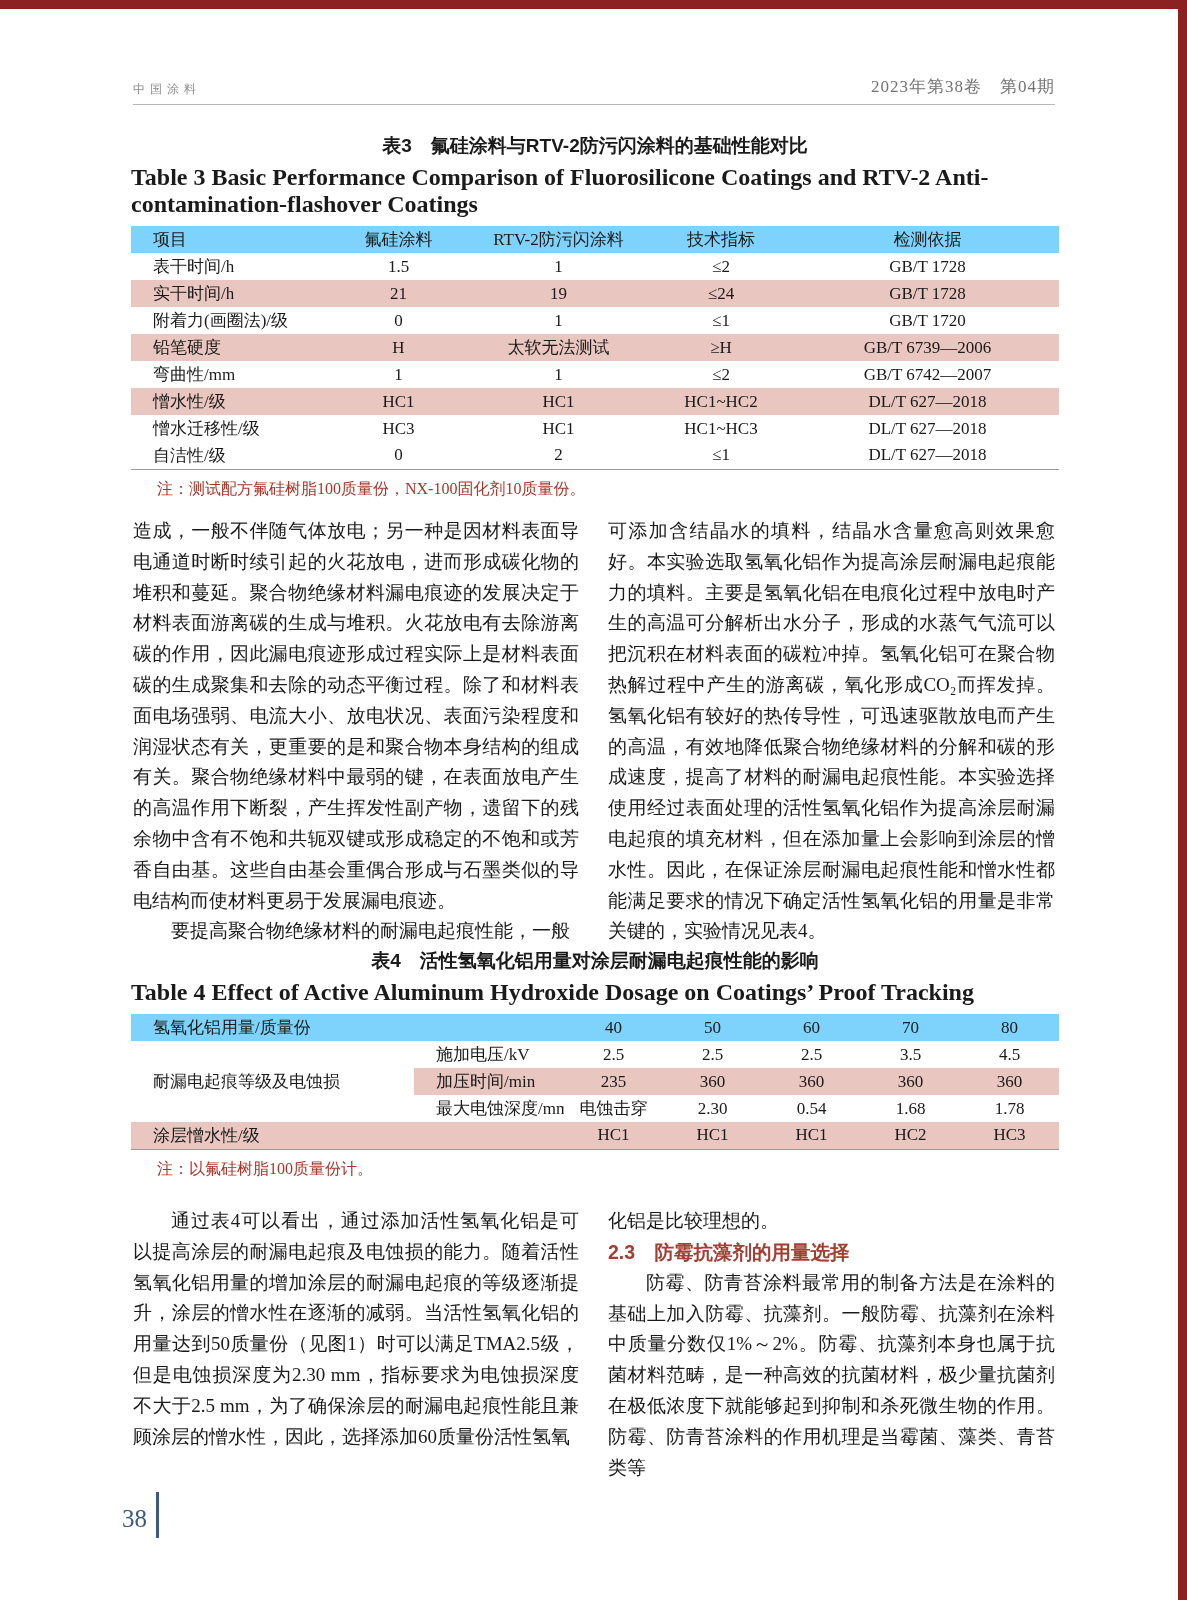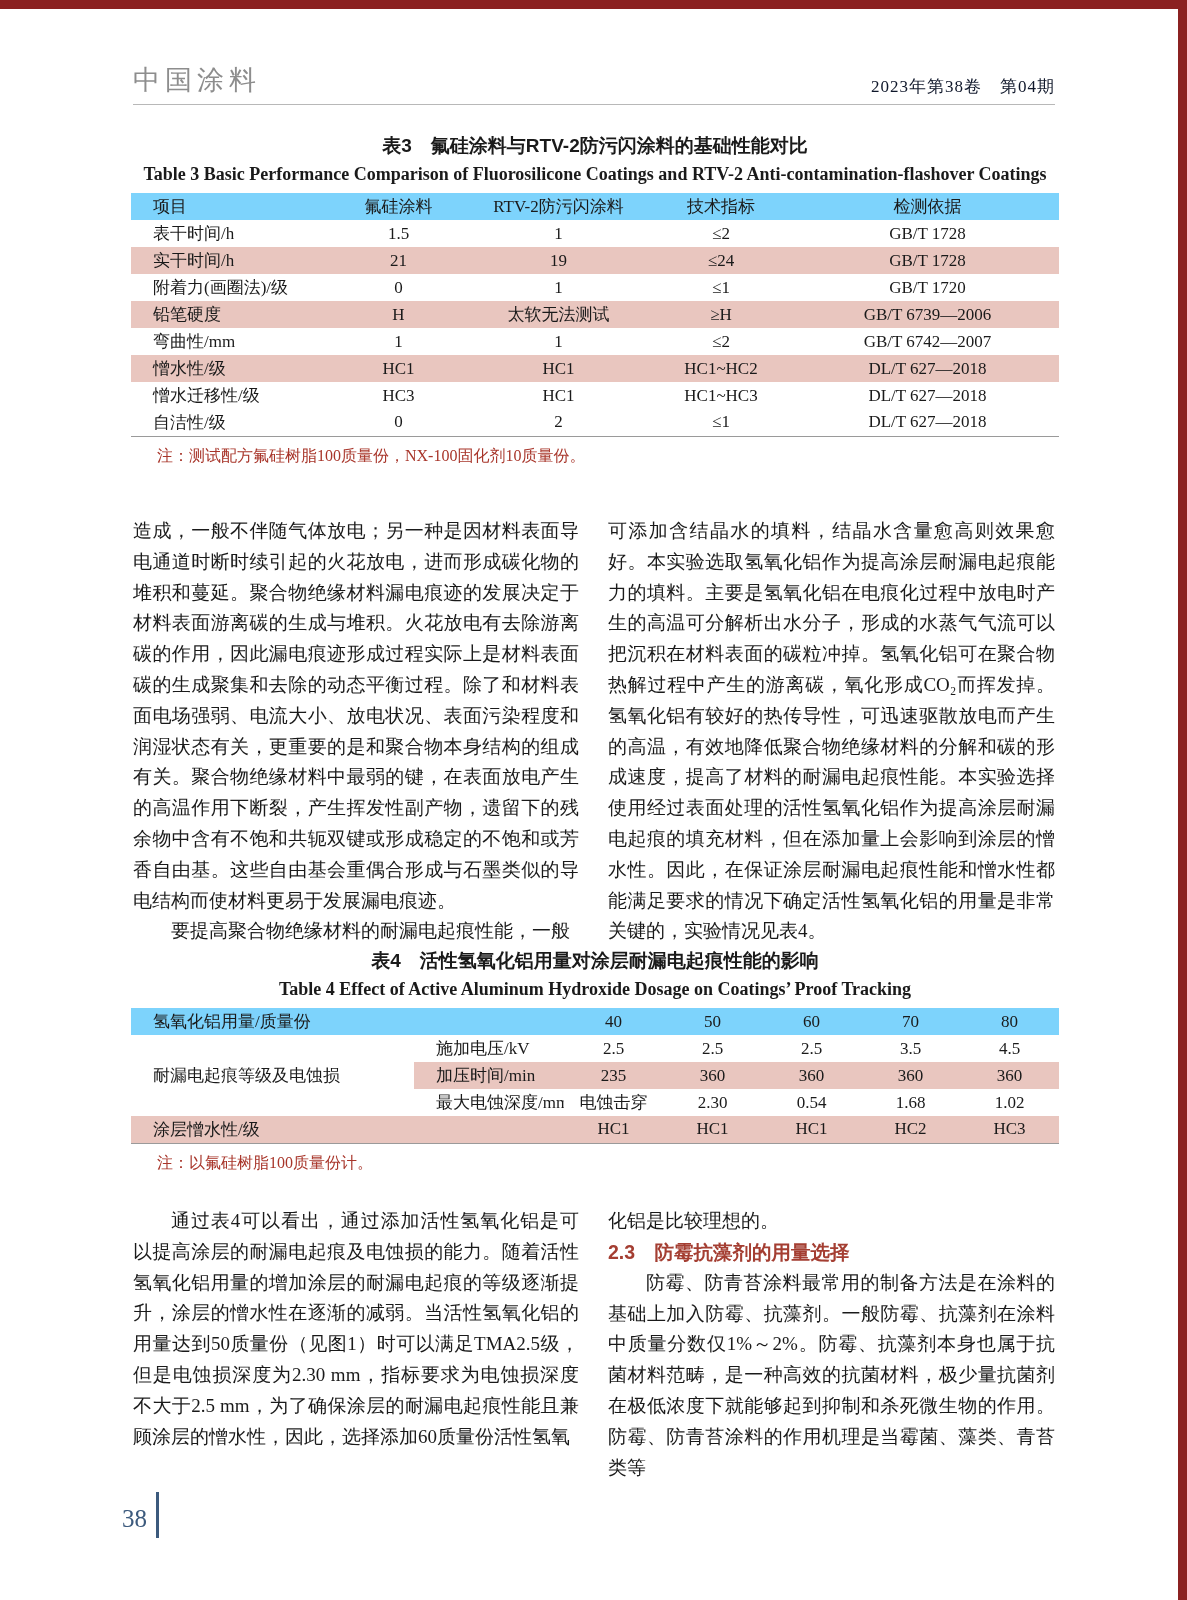--- a/index.html
+++ b/index.html
@@ -4,27 +4,27 @@
 <style>
   * { margin:0; padding:0; box-sizing:border-box; }
   html,body { width:1187px; height:1600px; background:#ffffff; }
   body { font-family:"Liberation Serif","DejaVu Serif",serif; color:#1a1a1a; position:relative; overflow:hidden; }
 
   .edge-top   { position:absolute; top:0; left:0; width:1187px; height:9px;  background:#8b2121; }
   .edge-right { position:absolute; top:0; right:0; width:9px;  height:1600px; background:#8b2121; }
 
   .page-header { position:absolute; top:72px; left:133px; width:922px; height:33px;
                  border-bottom:1px solid #b8b8b8; display:flex; justify-content:space-between; align-items:flex-end; padding-bottom:6px; }
-  .journal-name { font-size:27px; color:#8d8d8d; letter-spacing:5px; }
-  .issue-info   { font-size:17px; color:#0f172a; letter-spacing:1px; }
+  .journal-name { font-size:12px; color:#8d8d8d; letter-spacing:5px; }
+  .issue-info   { font-size:17px; color:#737373; letter-spacing:1px; }
 
   .tbl-block { position:absolute; left:131px; width:928px; }
   .t3 { top:133px; } .t4 { top:948px; }
   .tbl-title-cn { text-align:center; font-family:"Liberation Sans","DejaVu Sans",sans-serif; font-weight:bold; font-size:19px; margin-bottom:5px; }
-  .tbl-title-en { text-align:center; font-weight:bold; font-size:18px; margin-bottom:8px; }
+  .tbl-title-en { text-align:left; font-weight:bold; font-size:24px; margin-bottom:8px; }
   table { border-collapse:collapse; width:928px; table-layout:fixed; font-size:17px; border-bottom:1px solid #9a9a9a; }
   td, th { height:27px; text-align:center; font-weight:normal; padding:0 2px; overflow:hidden; white-space:nowrap; }
   .hdr-row  { background:#7dd3fc; }
   .stripe   { background:#e9c6bf; }
   .cell-left{ text-align:left; padding-left:22px; }
   .t3 col.c1{width:195px;} .t3 col.c2{width:145px;} .t3 col.c3{width:175px;} .t3 col.c4{width:150px;} .t3 col.c5{width:263px;}
   .t4 col.g1{width:283px;} .t4 col.g2{width:150px;} .t4 col.d{width:99px;}
   .tbl-note { margin-top:9px; padding-left:26px; color:#a8352a; font-size:16px; }
 
   .body-cols { position:absolute; left:133px; width:922px; display:flex; gap:29px;justify-content:center; }
@@ -180,21 +180,21 @@
           <td class="stripe">360</td>
           <td class="stripe">360</td>
           <td class="stripe">360</td>
     </tr>
     <tr>
       <td class="cell-left">最大电蚀深度/mm</td>
       <td>电蚀击穿</td>
           <td>2.30</td>
           <td>0.54</td>
           <td>1.68</td>
-          <td>1.02</td>
+          <td>1.78</td>
     </tr>
     <tr class="stripe">
       <td class="cell-left" colspan="2">涂层憎水性/级</td>
       <td>HC1</td>
           <td>HC1</td>
           <td>HC1</td>
           <td>HC2</td>
           <td>HC3</td>
     </tr>
   </tbody>

